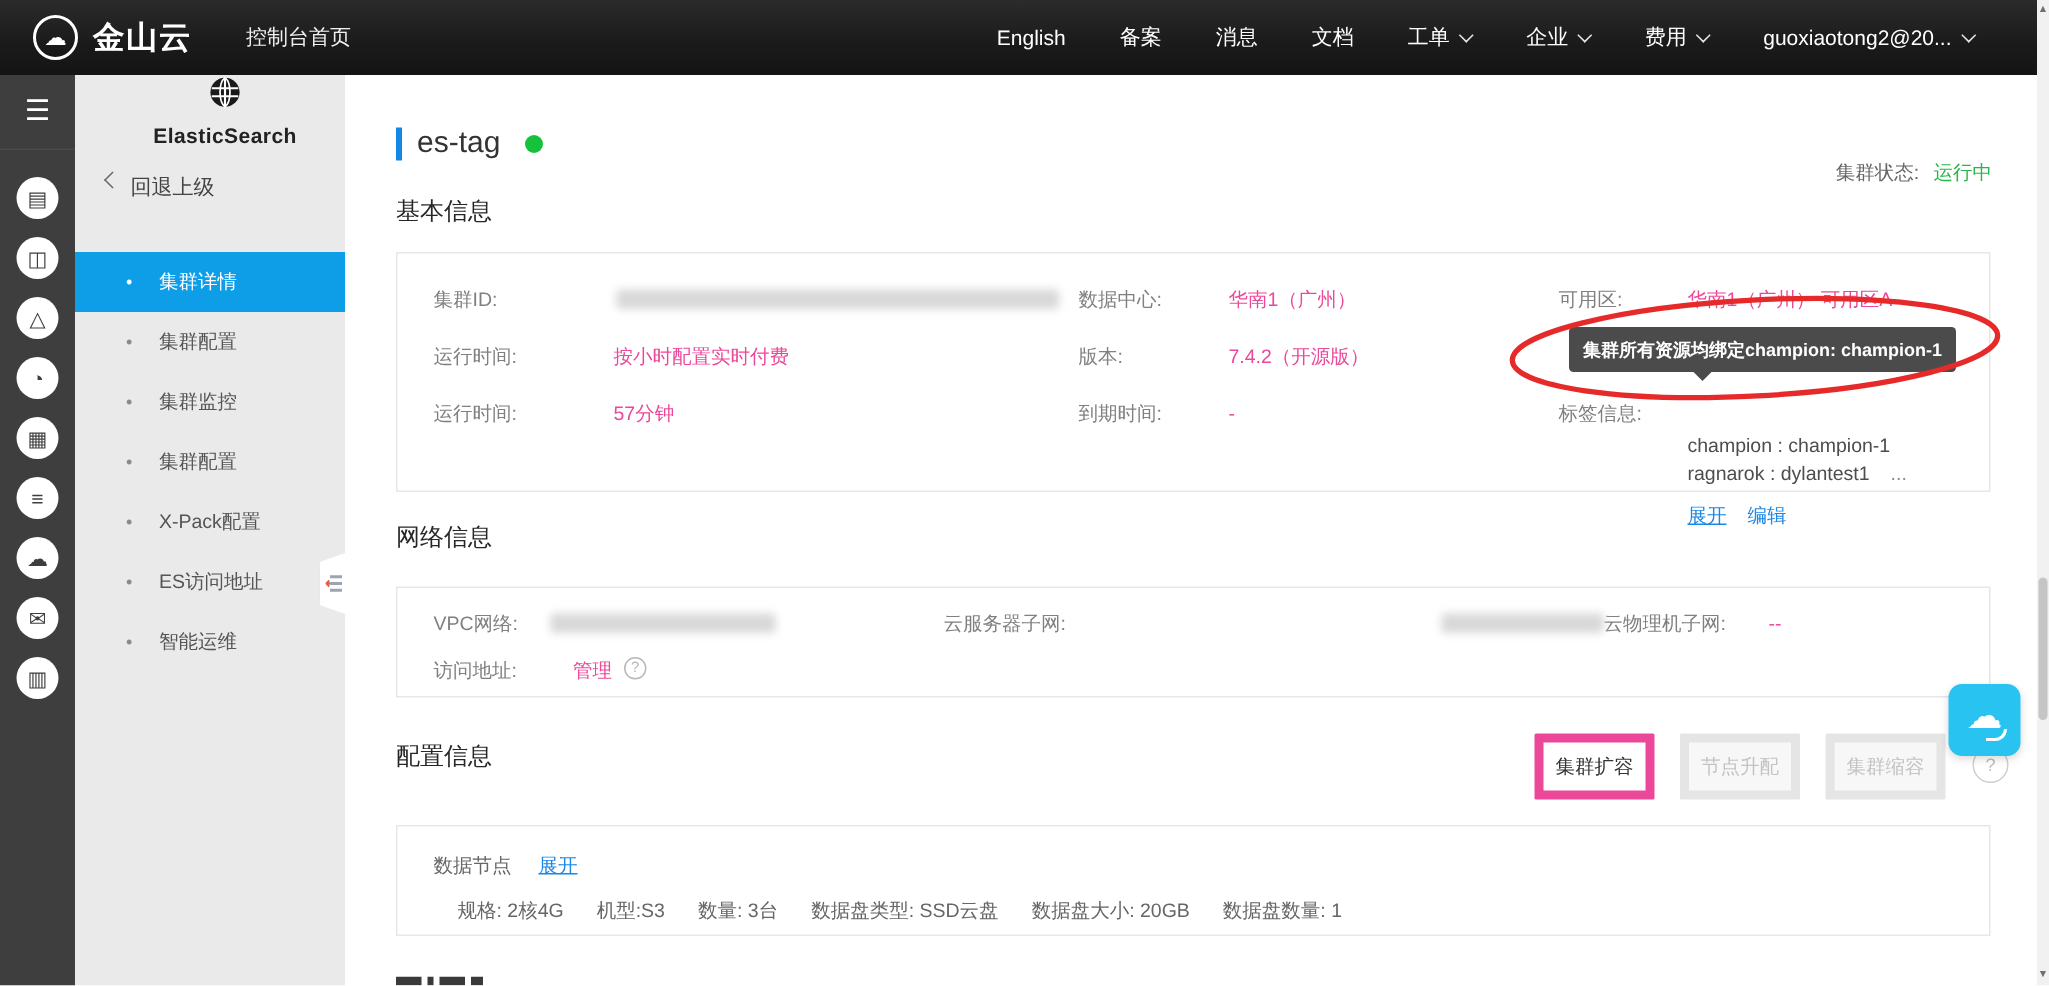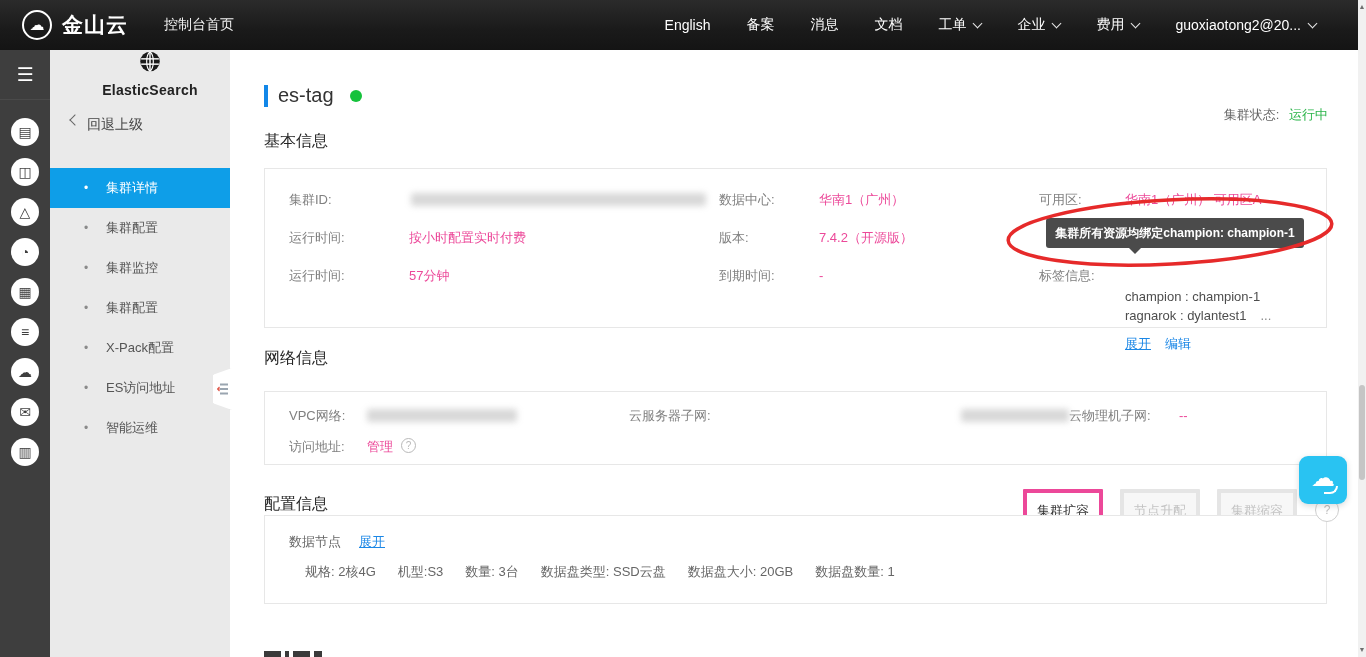--- a/index.html
+++ b/index.html
@@ -71,21 +71,21 @@
   .tooltip { position:absolute; left:816px; top:168px; width:258px; height:30px; background:#4b4b4b; border-radius:3px;
     color:#fff; font-size:12px; font-weight:bold; display:flex; align-items:center; justify-content:center; z-index:30; }
   .tooltip::after { content:""; position:absolute; left:82px; bottom:-6px; border-left:7px solid transparent; border-right:7px solid transparent; border-top:7px solid #4b4b4b; }
   .annot { position:absolute; left:770px; top:140px; z-index:31; pointer-events:none; }
 
   .help-q { display:inline-flex; width:15px; height:15px; border:1px solid #b9b9b9; border-radius:50%; color:#b9b9b9;
     font-size:10px; align-items:center; justify-content:center; margin-left:8px; cursor:pointer; }
 
   
   .cfg-btns { position:absolute; top:439px; right:61px; display:flex; gap:17px; }
-  .btn { width:80px; height:44px; font-size:13px; display:flex; align-items:center; justify-content:center; cursor:pointer; background:#fff; border:4px solid #ec4899; color:#333; border-radius:1px; }
+  .btn { width:80px; height:44px; font-size:13px; display:flex; align-items:center; justify-content:center; cursor:pointer; background:#fff; border:6px solid #ec4899; color:#333; border-radius:1px; }
   .btn.disabled { background:#f7f7f7; border-color:#e5e5e5; color:#c3c3c3; cursor:default; }
 
   .spec-row { display:flex; gap:22px; margin-left:16px; margin-top:12px; font-size:13px; color:#666; }
   .node-row { display:flex; gap:18px; font-size:13px; color:#666; align-items:center; }
 
   
   .clipped { position:absolute; left:34px; top:601px; height:6px; display:flex; gap:4px; overflow:hidden; }
   .clipped i { display:block; background:#3a3a3a; height:14px; }
 
   
@@ -284,33 +284,33 @@
         <span class="blur" style="width:138px;"></span>
       </div>
       <div class="cell w100">
         <span class="lb">云物理机子网:</span>
         <span class="vl">--</span>
       </div>
     </div>
     <div class="row" style="grid-template-columns:340px 1fr;">
       <div class="cell w66">
         <span class="lb">访问地址:</span>
-        <span class="vl link" style="margin-left:12px;">管理</span>
+        <span class="vl link" style="margin-left:27px;">管理</span>
         <span class="help-q">?</span>
       </div>
     </div>
   </div>
 
   <div class="sec-h" style="top:444px;">配置信息</div>
   <div class="cfg-btns">
     <div class="btn">集群扩容</div>
     <div class="btn disabled">节点升配</div>
     <div class="btn disabled">集群缩容</div>
   </div>
-  <div class="card" style="top:465px; height:89px; padding:17px 0 0 24px;">
+  <div class="card" style="top:500px; height:74px; padding:17px 0 0 24px;">
     <div class="node-row">
       <span>数据节点</span>
       <span class="link u">展开</span>
     </div>
     <div class="spec-row">
       <span>规格: 2核4G</span>
       <span>机型:S3</span>
       <span>数量: 3台</span>
       <span>数据盘类型: SSD云盘</span>
       <span>数据盘大小: 20GB</span>

